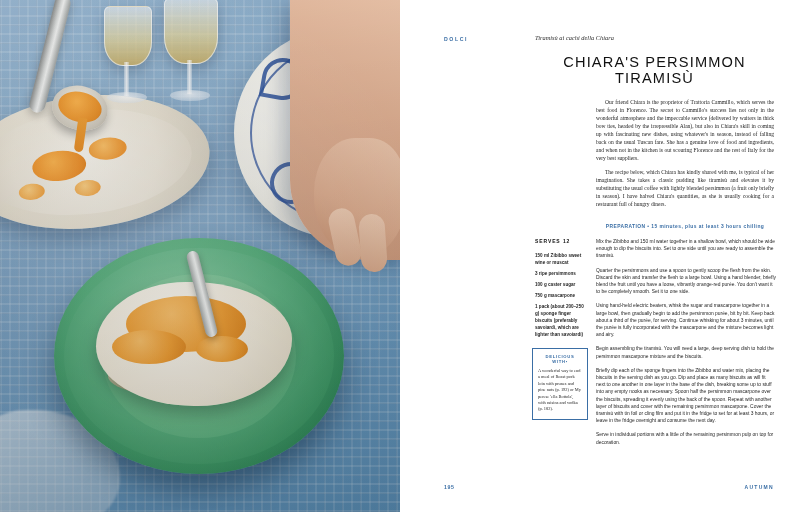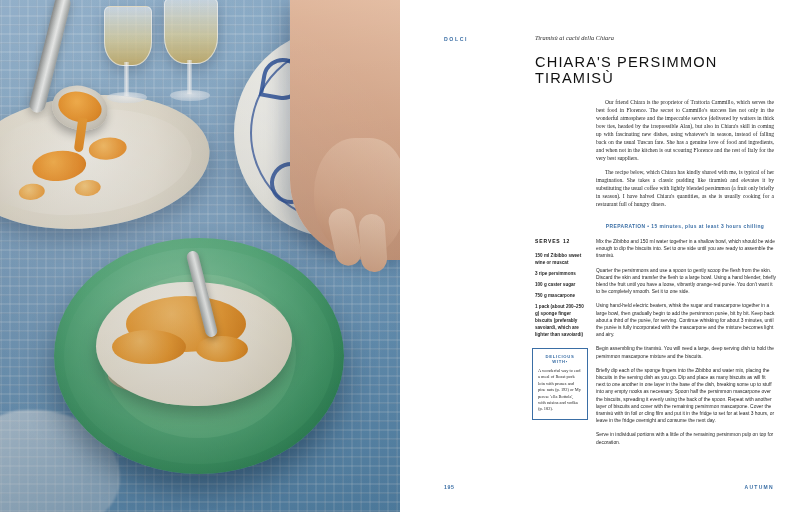--- a/index.html
+++ b/index.html
@@ -455,21 +455,21 @@
       <div class="finger" style="right:24px; top:214px; transform:rotate(-4deg);"></div>
     </div>
 
     <div class="vignette"></div>
   </div>
 
   <div class="text-page">
 
     <div class="running-head">DOLCI</div>
     <div class="chapter-title-it">Tiramisù ai cachi della Chiara</div>
-    <h1 class="recipe-title" style="margin:0;">CHIARA'S PERSIMMON TIRAMISÙ</h1>
+    <h1 class="recipe-title" style="margin:0;text-align:center;">CHIARA'S PERSIMMON TIRAMISÙ</h1>
 
     <div class="intro">
       <p class="first">Our friend Chiara is the proprietor of Trattoria Cammillo, which serves the best food in Florence. The secret to Cammillo's success lies not only in the wonderful atmosphere and the impeccable service (delivered by waiters in thick bow ties, headed by the irrepressible Alan), but also in Chiara's skill in coming up with fascinating new dishes, using whatever's in season, instead of falling back on the usual Tuscan fare. She has a genuine love of food and ingredients, and when not in the kitchen is out scouring Florence and the rest of Italy for the very best suppliers.</p>
       <p>The recipe below, which Chiara has kindly shared with me, is typical of her imagination. She takes a classic pudding like tiramisù and elevates it by substituting the usual coffee with lightly blended persimmon (a fruit only briefly in season). I have halved Chiara's quantities, as she is usually cooking for a restaurant full of hungry diners.</p>
     </div>
 
     <div class="prep-line">PREPARATION • 15 minutes, plus at least 3 hours chilling</div>
 
     <div class="serves-head">SERVES 12</div>
     <div class="ingredients">

